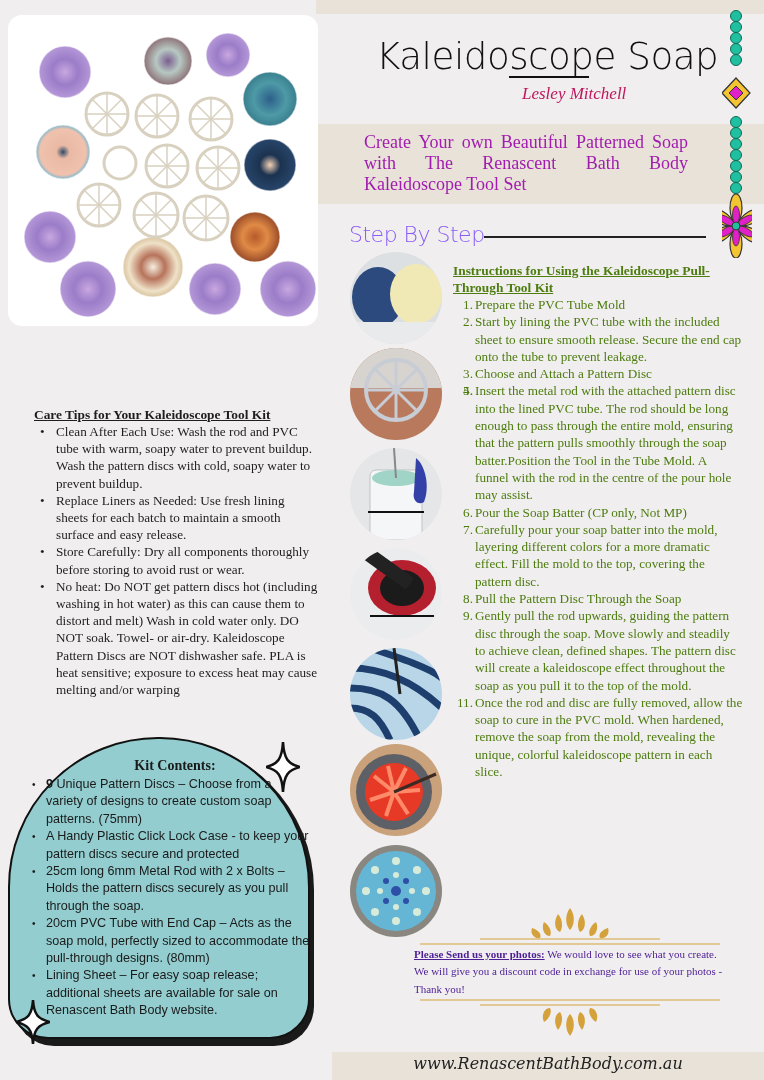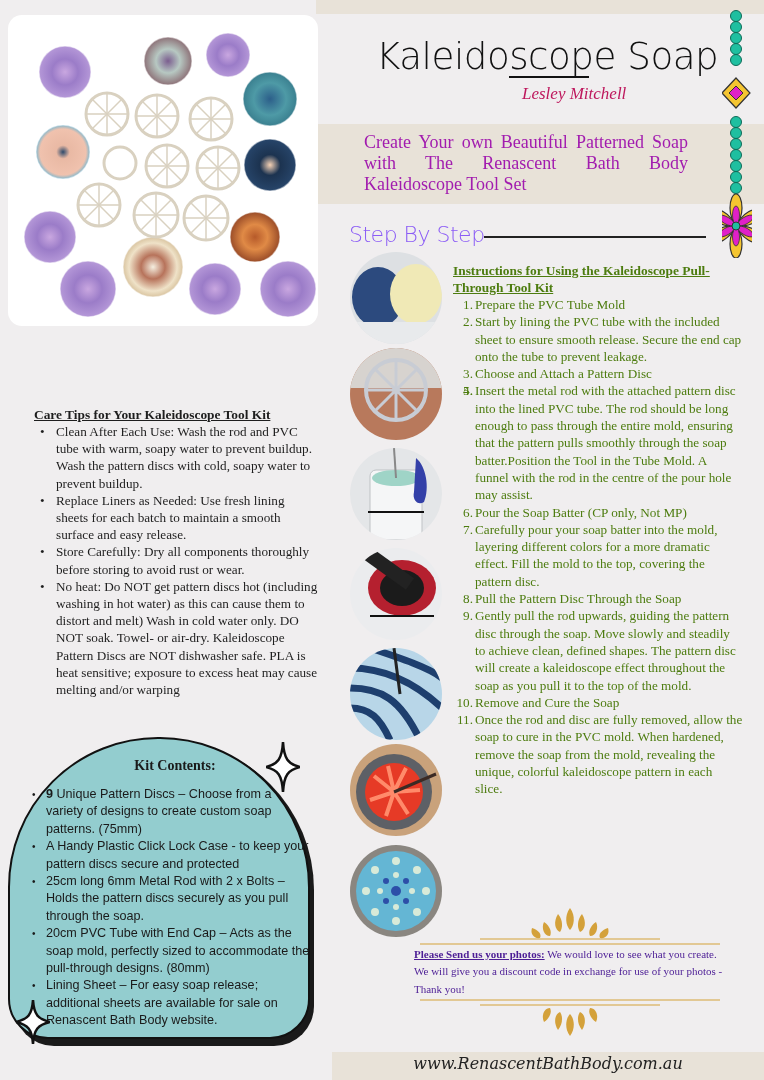--- a/index.html
+++ b/index.html
@@ -43,21 +43,21 @@
   .care { position:absolute; left:34px; top:380px; width:285px; font-size:13.2px; line-height:17.2px; color:#1e1e1e; }
   .care h3 { font-size:13.4px; font-weight:700; text-decoration:underline; line-height:17px;margin-top:26px; }
   .care ul { list-style:none; }
   .care li { position:relative; padding-left:22px; }
   .care li::before { content:"•"; position:absolute; left:6px; top:0; }
 
   
   .kit-shadow { position:absolute; left:14px; top:740px; width:300px; height:306px; background:#1a1a1a; border-radius:150px 150px 40px 40px; }
   .kit { position:absolute; left:8px; top:737px; width:302px; height:302px; background:#93cdcf; border:2px solid #111; border-radius:150px 150px 40px 40px; }
   .kit-text { position:absolute; left:30px; top:757px; width:280px; font-family:"Liberation Sans", sans-serif; font-size:12.6px; line-height:17.4px; color:#1a1a1a; }
-  .kit-text h3 { font-family:"Liberation Serif", serif; font-weight:700; font-size:14px; text-align:center; line-height:17px; margin-bottom:12px; padding-left:10px; }
+  .kit-text h3 { font-family:"Liberation Serif", serif; font-weight:700; font-size:14px; text-align:center; line-height:17px; margin-bottom:2px; padding-left:10px; }
   .kit-text ul { list-style:none; }
   .kit-text li { position:relative; padding-left:16px; }
   .kit-text li::before { content:"•"; position:absolute; left:2px; top:0; font-size:10px; }
   .sparkle { position:absolute; }
 
   
   .photos-req { position:absolute; left:414px; top:946px; width:312px; font-size:11px; line-height:17.3px; text-align:left; color:#4c1d95; }
   .photos-req b { text-decoration:underline; }
   .orn { position:absolute; left:420px; width:300px; }
   .footer-url { position:absolute; left:332px; top:1054px; width:432px; text-align:center; font-family:"DejaVu Serif", serif; font-style:italic; font-size:16px; color:#222; }
@@ -281,21 +281,20 @@
   <ol>
     <li><span class="num">1.</span><span>Prepare the PVC Tube Mold</span></li>
     <li><span class="num">2.</span><span>Start by lining the PVC tube with the included sheet to ensure smooth release. Secure the end cap onto the tube to prevent leakage.</span></li>
     <li><span class="num">3.</span><span>Choose and Attach a Pattern Disc</span></li>
     <li><span class="num">4.</span></li>
     <li><span class="num">5.</span><span>Insert the metal rod with the attached pattern disc into the lined PVC tube. The rod should be long enough to pass through the entire mold, ensuring that the pattern pulls smoothly through the soap batter.Position the Tool in the Tube Mold. A funnel with the rod in the centre of the pour hole may assist.</span></li>
     <li><span class="num">6.</span><span>Pour the Soap Batter (CP only, Not MP)</span></li>
     <li><span class="num">7.</span><span>Carefully pour your soap batter into the mold, layering different colors for a more dramatic effect. Fill the mold to the top, covering the pattern disc.</span></li>
     <li><span class="num">8.</span><span>Pull the Pattern Disc Through the Soap</span></li>
     <li><span class="num">9.</span><span>Gently pull the rod upwards, guiding the pattern disc through the soap. Move slowly and steadily to achieve clean, defined shapes. The pattern disc will create a kaleidoscope effect throughout the soap as you pull it to the top of the mold.</span></li>
-    <li><span class="num">10.</span><span>Remove and Cure the Soap</span></li>
     <li><span class="num">11.</span><span>Once the rod and disc are fully removed, allow the soap to cure in the PVC mold. When hardened, remove the soap from the mold, revealing the unique, colorful kaleidoscope pattern in each slice.</span></li>
   </ol>
 </div>
 
 <div class="care">
   <h3>Care Tips for Your Kaleidoscope Tool Kit</h3>
   <ul>
     <li>Clean After Each Use: Wash the rod and PVC tube with warm, soapy water to prevent buildup. Wash the pattern discs with cold, soapy water to prevent buildup.</li>
     <li>Replace Liners as Needed: Use fresh lining sheets for each batch to maintain a smooth surface and easy release.</li>
     <li>Store Carefully: Dry all components thoroughly before storing to avoid rust or wear.</li>

